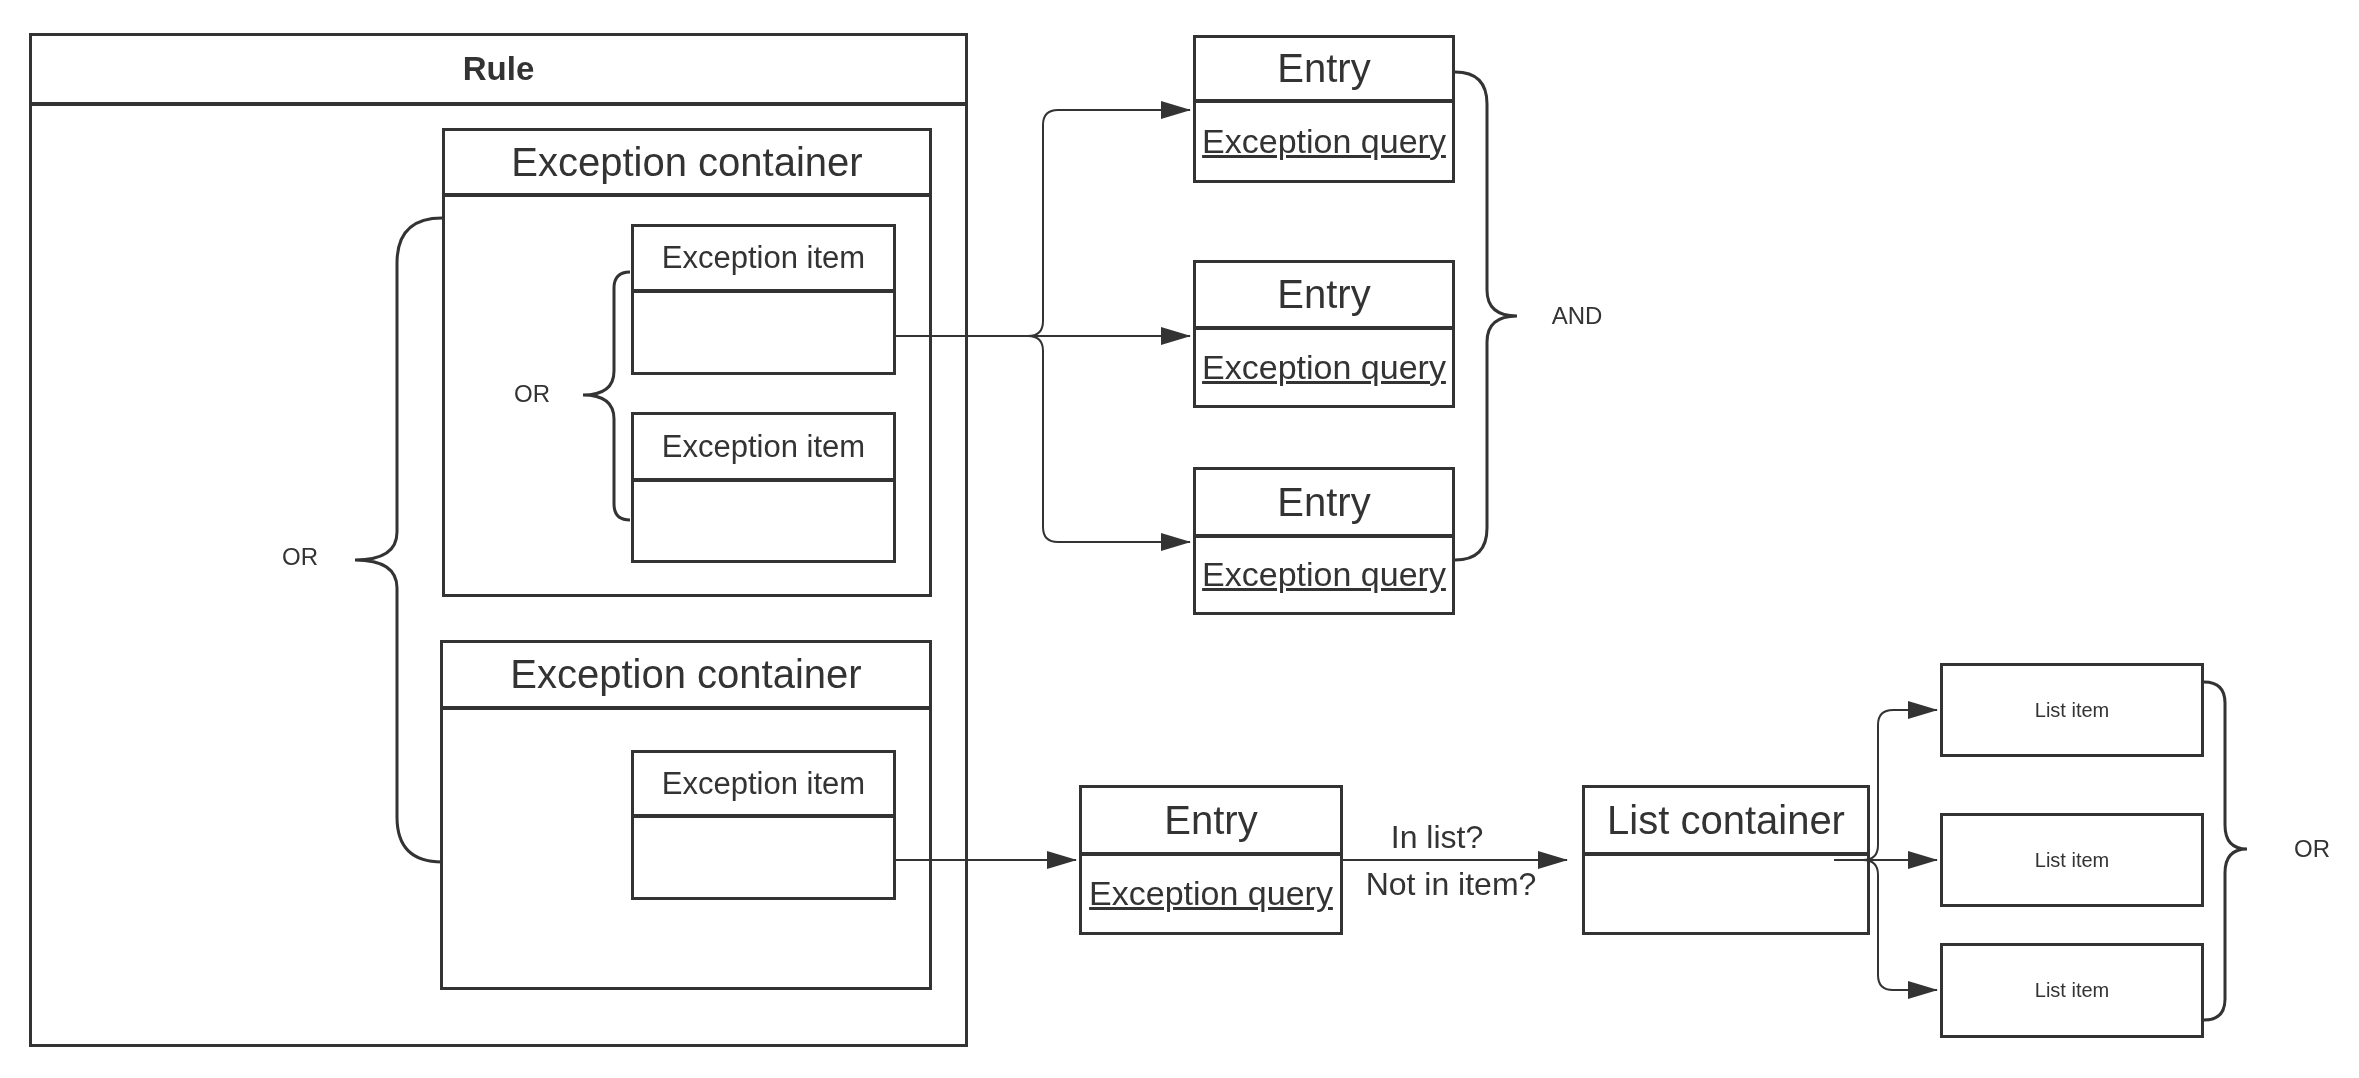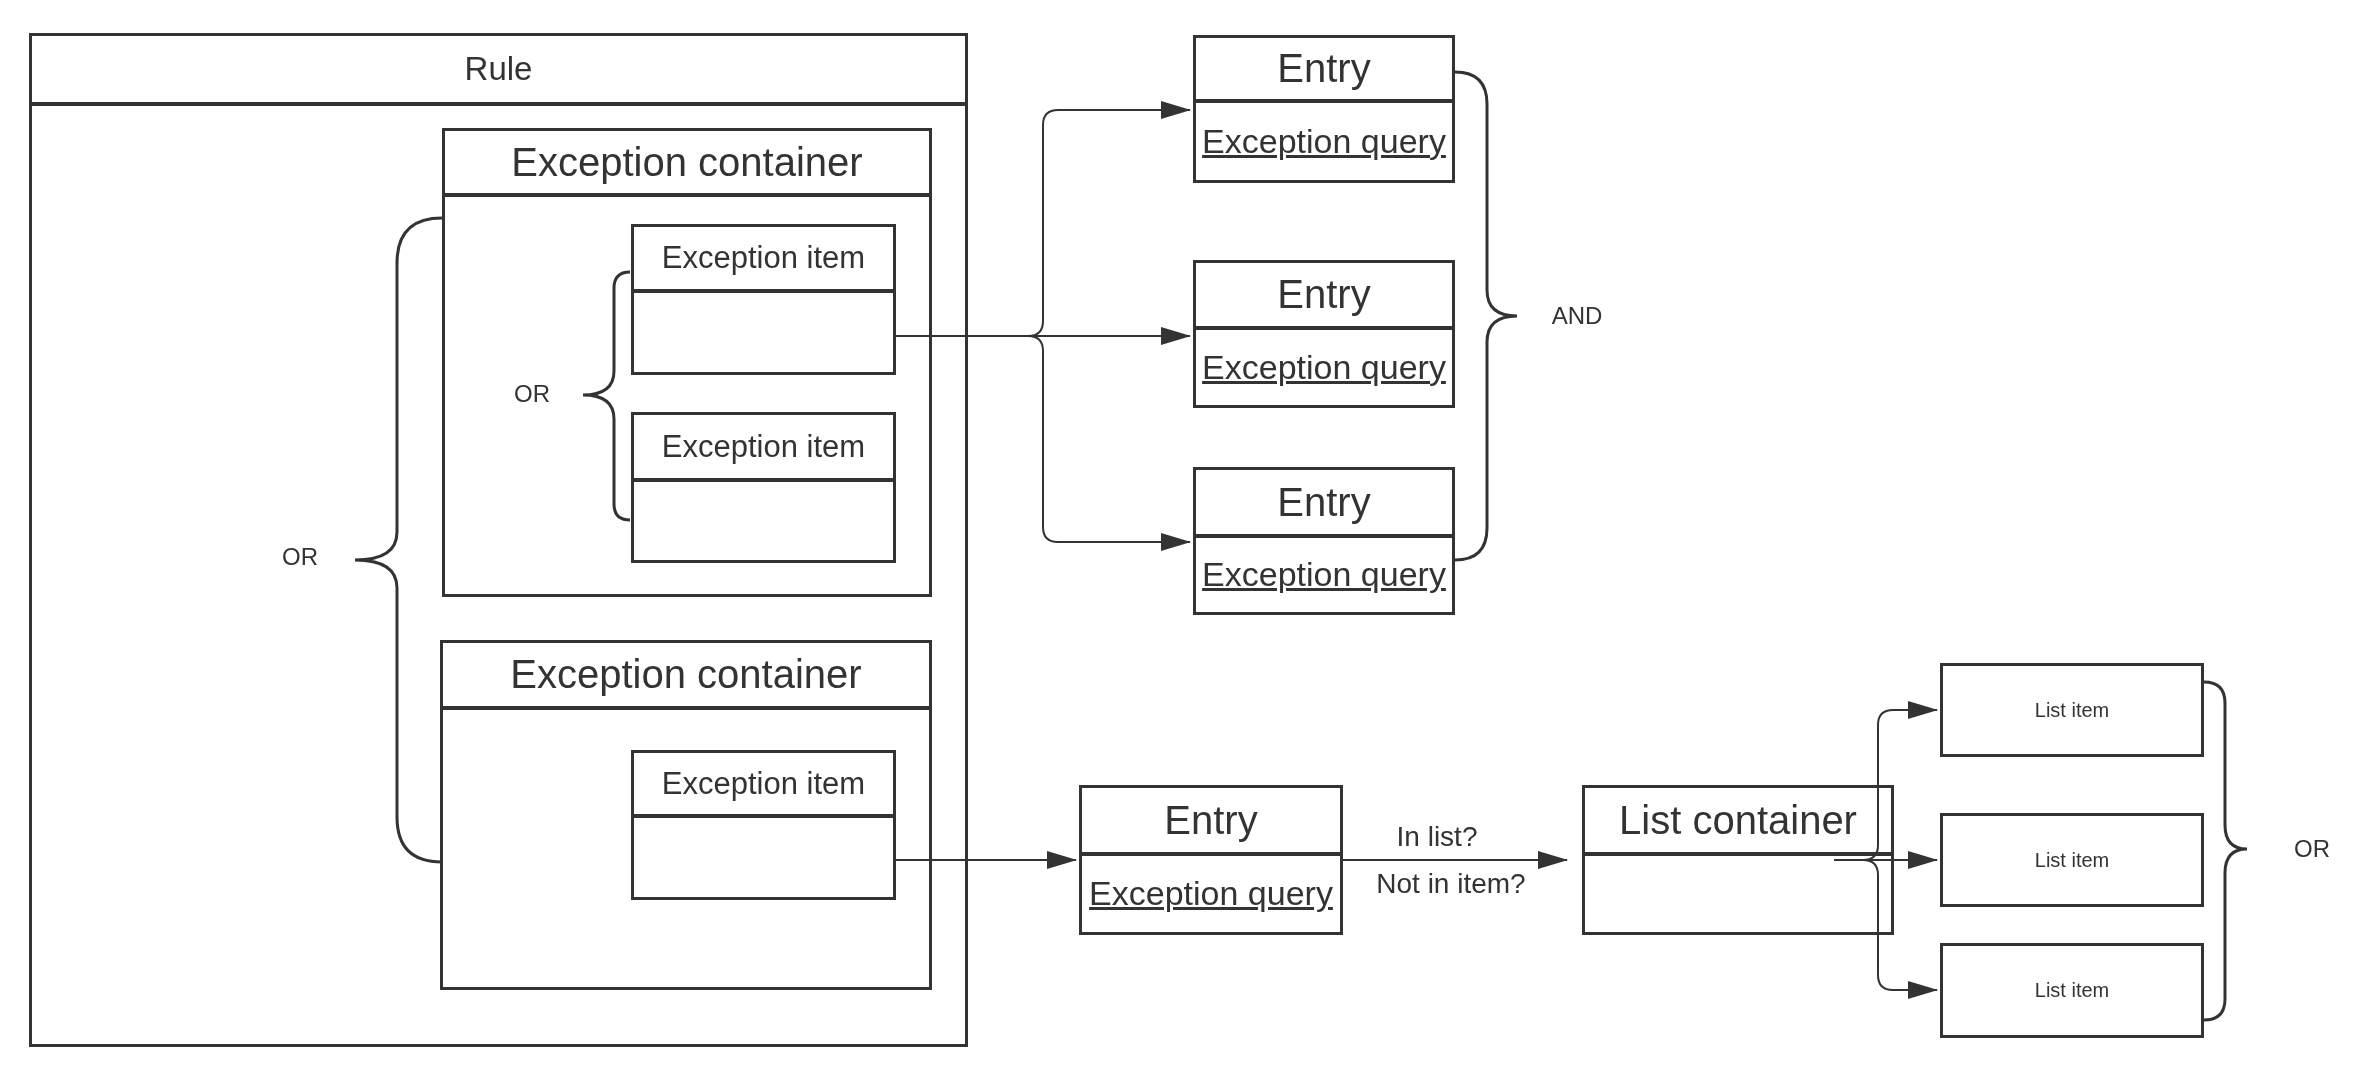--- a/index.html
+++ b/index.html
@@ -33,28 +33,28 @@
     display:flex;align-items:center;justify-content:center;
     font-size:34px;
     white-space:nowrap;
     text-decoration:underline;
   }
   .plain{
     display:flex;align-items:center;justify-content:center;
     width:100%;height:100%;
     font-size:20px;white-space:nowrap;
   }
-  .rule-title{font-weight:normal;font-size:33px;}
+  .rule-title{font-weight:bold;font-size:33px;}
   .lbl{
     position:absolute;
     transform:translate(-50%,-50%);
     font-size:24px;
     white-space:nowrap;
   }
-  .edge-lbl{font-size:28px;}
+  .edge-lbl{font-size:32px;}
   svg.wires{
     position:absolute;left:0;top:0;
     pointer-events:none;
   }
   .wire{fill:none;stroke:var(--stroke);stroke-width:2px;}
   .brace{fill:none;stroke:var(--stroke);stroke-width:3px;}
 </style>
 </head>
 <body>
 
@@ -97,21 +97,21 @@
   <div class="box" style="left:1193px;top:467px;width:262px;height:148px;">
     <div class="hdr" style="height:68px;">Entry</div>
     <div class="bd" style="height:73px;">Exception query</div>
   </div>
 
   <div class="box" style="left:1079px;top:785px;width:264px;height:150px;">
     <div class="hdr" style="height:68px;">Entry</div>
     <div class="bd" style="height:75px;">Exception query</div>
   </div>
 
-  <div class="box" style="left:1582px;top:785px;width:312px;height:150px;">
+  <div class="box" style="left:1582px;top:785px;width:288px;height:150px;">
     <div class="hdr" style="height:68px;">List container</div>
   </div>
 
   <div class="box" style="left:1940px;top:663px;width:264px;height:94px;">
     <div class="plain">List item</div>
   </div>
   <div class="box" style="left:1940px;top:813px;width:264px;height:94px;">
     <div class="plain">List item</div>
   </div>
   <div class="box" style="left:1940px;top:943px;width:264px;height:95px;">

